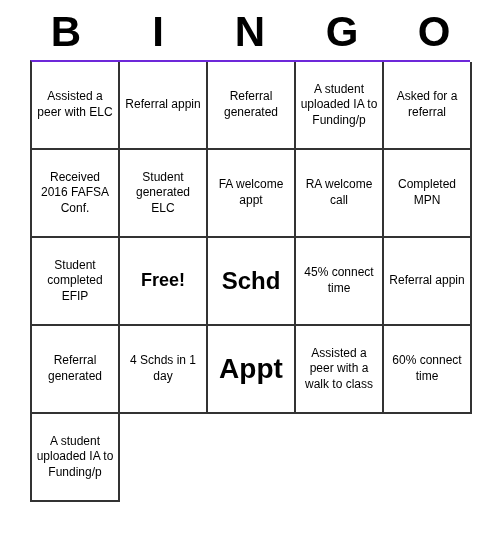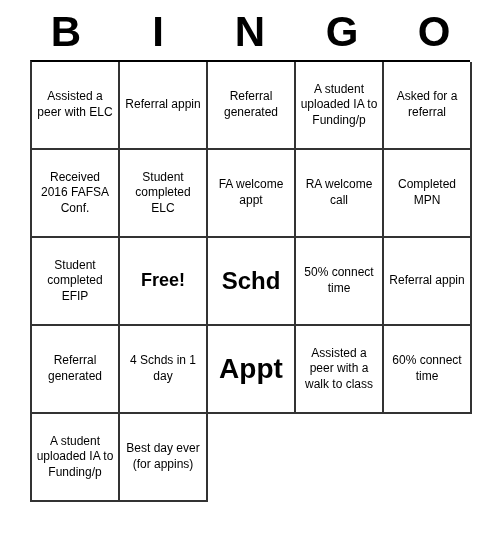--- a/index.html
+++ b/index.html
@@ -24,21 +24,21 @@
       font-size: 42px;
       font-weight: bold;
       width: 88px;
       text-align: center;
     }
     .bingo-grid {
       display: grid;
       grid-template-columns: repeat(5, 88px);
       grid-template-rows: repeat(5, 88px);
       border-left: 2px solid #333;
-      border-top: 2px solid #000000;
+      border-top: 2px solid #6d28d9;
       width: 440px;
     }
     .bingo-cell {
       border-right: 2px solid #333;
       border-bottom: 2px solid #333;
       display: flex;
       align-items: center;
       justify-content: center;
       text-align: center;
       font-size: 12px;
@@ -70,29 +70,28 @@
   <span class="bingo-header-letter">O</span>
 </div>
 
 <div class="bingo-grid" id="bingo-grid">
 <div class="bingo-cell">Assisted a peer with ELC</div>
     <div class="bingo-cell">Referral appin</div>
     <div class="bingo-cell">Referral generated</div>
     <div class="bingo-cell">A student uploaded IA to Funding/p</div>
     <div class="bingo-cell">Asked for a referral</div>
     <div class="bingo-cell">Received 2016 FAFSA Conf.</div>
-    <div class="bingo-cell">Student completed ELC</div>
+    <div class="bingo-cell">Student generated ELC</div>
     <div class="bingo-cell">FA welcome appt</div>
     <div class="bingo-cell">RA welcome call</div>
     <div class="bingo-cell">Completed MPN</div>
     <div class="bingo-cell">Student completed EFIP</div>
     <div class="bingo-cell free">Free!</div>
     <div class="bingo-cell large-text">Schd</div>
-    <div class="bingo-cell">50% connect time</div>
+    <div class="bingo-cell">45% connect time</div>
     <div class="bingo-cell">Referral appin</div>
     <div class="bingo-cell">Referral generated</div>
     <div class="bingo-cell">4 Schds in 1 day</div>
     <div class="bingo-cell xlarge-text">Appt</div>
     <div class="bingo-cell">Assisted a peer with a walk to class</div>
     <div class="bingo-cell">60% connect time</div>
     <div class="bingo-cell">A student uploaded IA to Funding/p</div>
-    <div class="bingo-cell">Best day ever (for appins)</div>
   </div>
 
 </body></html>

